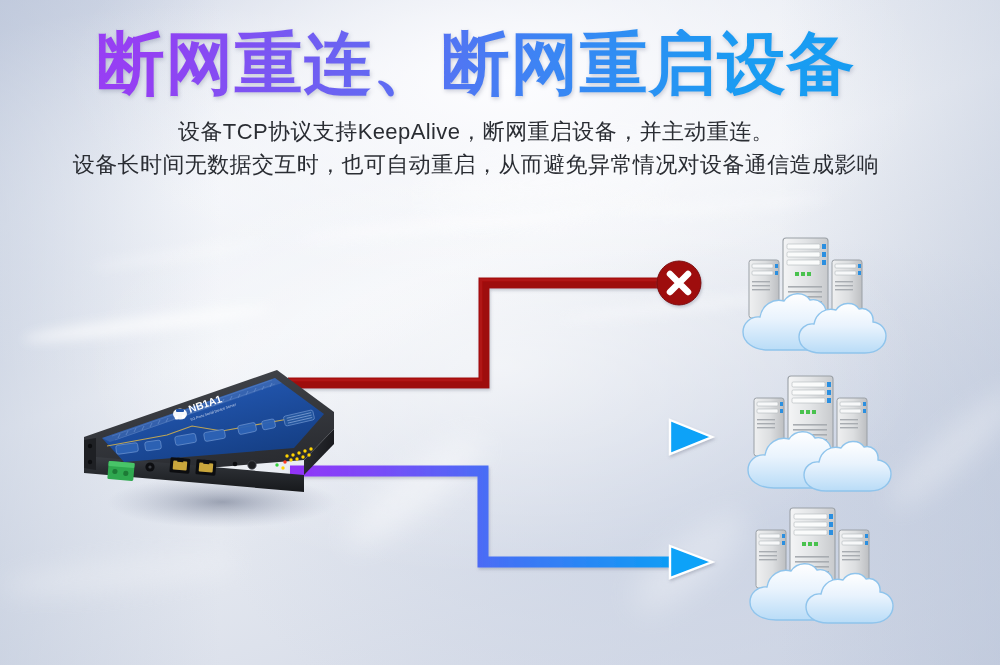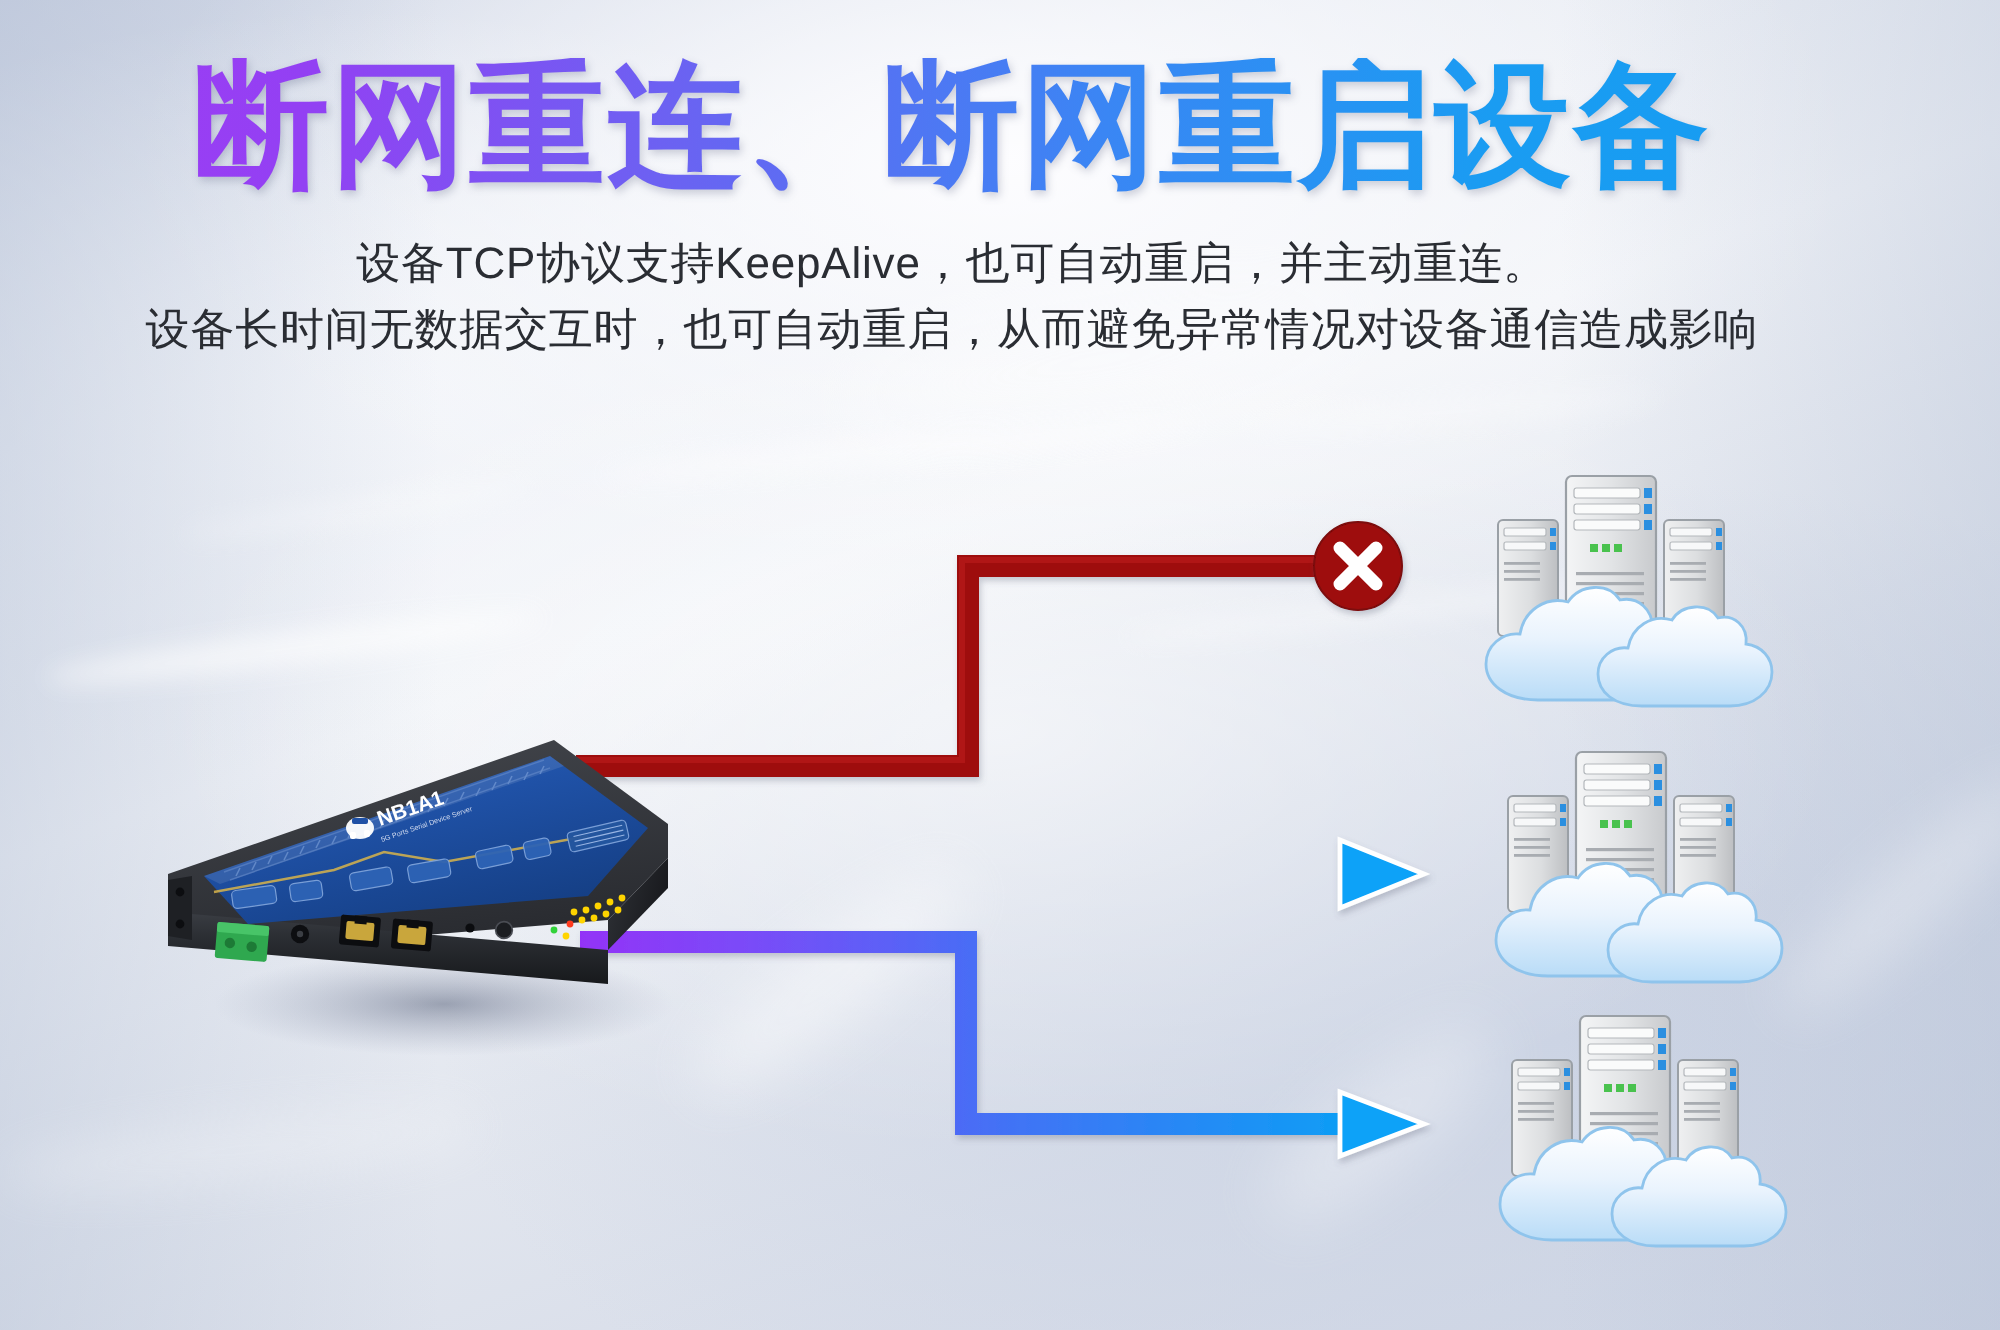--- a/index.html
+++ b/index.html
@@ -84,21 +84,21 @@
   <div class="streak s5"></div>
   <div class="streak s6"></div>
   <div class="streak s7"></div>
   <div class="streak s8"></div>
   <div class="streak s9"></div>
   <div class="streak s10"></div>
 </div>
 
 <div id="heading">
   <div id="title">断网重连、断网重启设备</div>
-  <div id="sub1" class="subline">设备TCP协议支持KeepAlive，也可自动重启，并主动重连。</div>
+  <div id="sub1" class="subline">设备TCP协议支持KeepAlive，断网重启设备，并主动重连。</div>
   <div id="sub2" class="subline">设备长时间无数据交互时，也可自动重启，从而避免异常情况对设备通信造成影响</div>
 </div>
 
 <div id="links">
   <svg width="1000" height="665" viewBox="0 0 1000 665" xmlns="http://www.w3.org/2000/svg">
     <defs>
       <linearGradient id="gradActive" x1="0" y1="0" x2="1" y2="0">
         <stop offset="0" stop-color="#9333f7"></stop>
         <stop offset="0.18" stop-color="#8a3dfa"></stop>
         <stop offset="0.52" stop-color="#4a6ff5"></stop>

